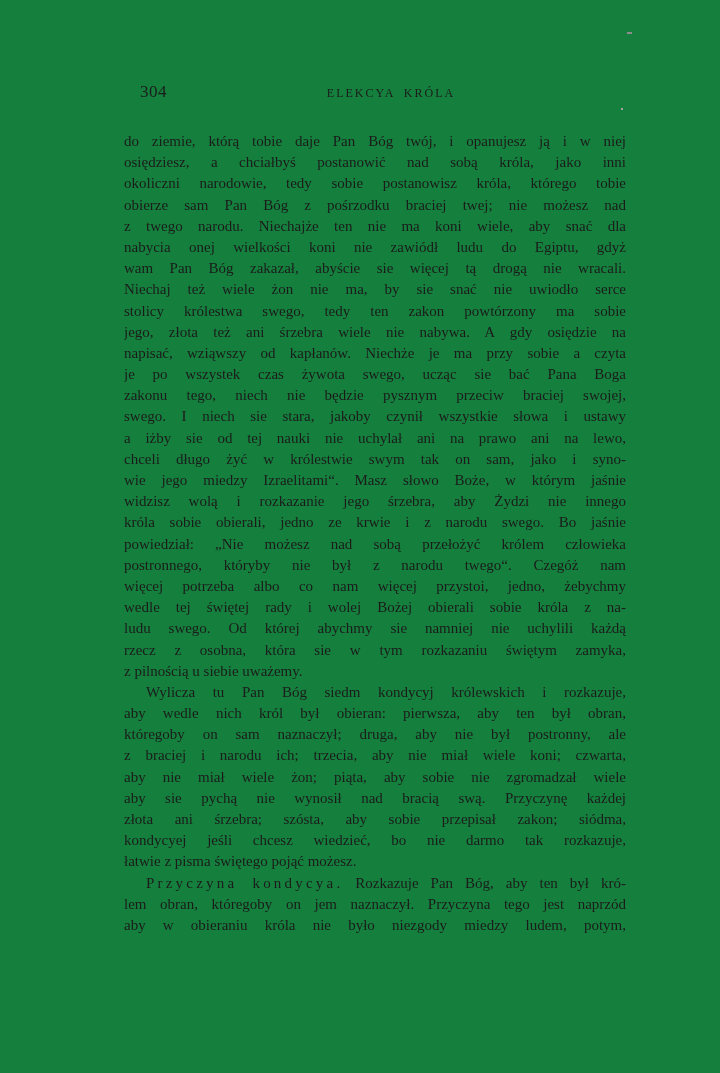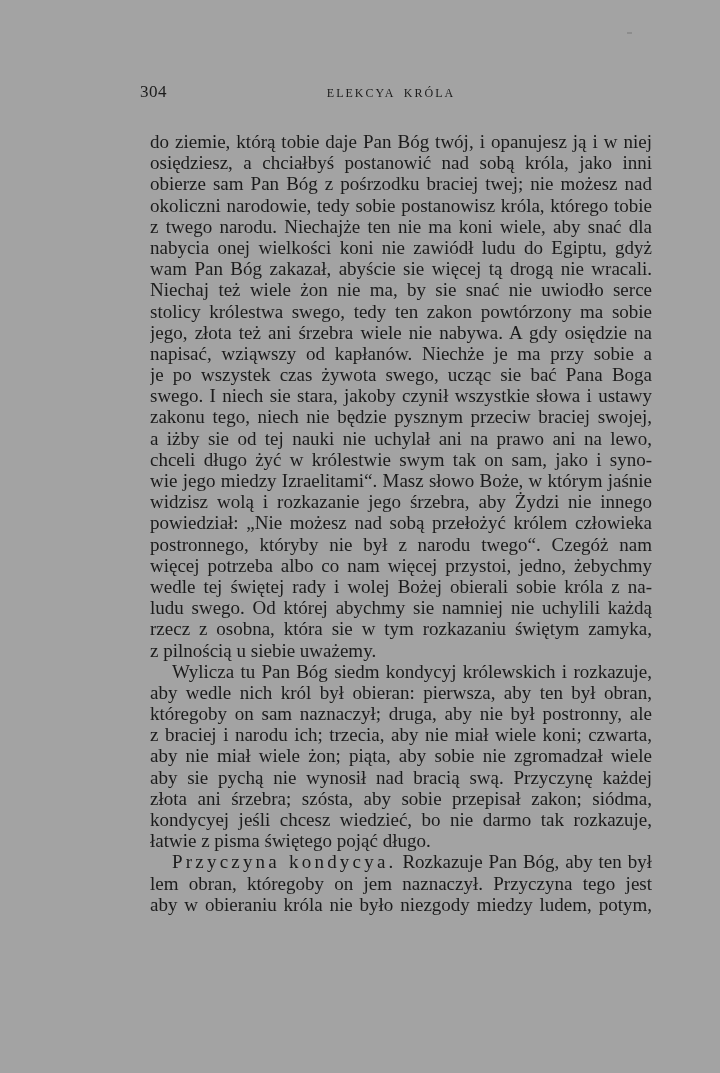--- a/index.html
+++ b/index.html
@@ -11,21 +11,21 @@
     height: 1073px;
     background: #fefefe;
     position: relative;
     font-family: "Liberation Serif", "DejaVu Serif", serif;
     color: #1b1b1b;
     overflow: hidden;
   }
   .page {
     position: absolute;
     inset: 0;
-    background: #a3a3a3;
+    background: #15803d;
   }
   .page-header {
     position: absolute;
     left: 140px;
     top: 82px;
     width: 502px;
     height: 20px;
   }
   .page-number {
     position: absolute;
@@ -39,24 +39,24 @@
     left: 0;
     top: 4px;
     width: 100%;
     text-align: center;
     font-size: 12px;
     letter-spacing: 2px;
     word-spacing: 4px;
   }
   .text-block {
     position: absolute;
-    left: 150px;
+    left: 124px;
     top: 131px;
     width: 502px;
-    font-size: 19px;
+    font-size: 15px;
     line-height: 21.2px;
   }
   .paragraph {
     margin: 0;
     padding: 0;
   }
   .line {
     text-align: justify;
     text-align-last: justify;
     -moz-text-align-last: justify;
@@ -103,55 +103,56 @@
   </div>
 
   <div class="artifact dash"></div>
   <div class="artifact speck"></div>
 
   <div class="text-block">
 
     <div class="paragraph">
         <div class="line">do ziemie, którą tobie daje Pan Bóg twój, i opanujesz ją i w niej</div>
         <div class="line">osiędziesz, a chciałbyś postanowić nad sobą króla, jako inni</div>
+        <div class="line">okoliczni narodowie, tedy sobie postanowisz króla, którego tobie</div>
         <div class="line">obierze sam Pan Bóg z pośrzodku braciej twej; nie możesz nad</div>
-        <div class="line">okoliczni narodowie, tedy sobie postanowisz króla, którego tobie</div>
         <div class="line">z twego narodu. Niechajże ten nie ma koni wiele, aby snać dla</div>
         <div class="line">nabycia onej wielkości koni nie zawiódł ludu do Egiptu, gdyż</div>
         <div class="line">wam Pan Bóg zakazał, abyście sie więcej tą drogą nie wracali.</div>
         <div class="line">Niechaj też wiele żon nie ma, by sie snać nie uwiodło serce</div>
         <div class="line">stolicy królestwa swego, tedy ten zakon powtórzony ma sobie</div>
         <div class="line">jego, złota też ani śrzebra wiele nie nabywa. A gdy osiędzie na</div>
         <div class="line">napisać, wziąwszy od kapłanów. Niechże je ma przy sobie a czyta</div>
         <div class="line">je po wszystek czas żywota swego, ucząc sie bać Pana Boga</div>
+        <div class="line">zakonu tego, niech nie będzie pysznym przeciw braciej swojej,</div>
         <div class="line">swego. I niech sie stara, jakoby czynił wszystkie słowa i ustawy</div>
-        <div class="line">zakonu tego, niech nie będzie pysznym przeciw braciej swojej,</div>
         <div class="line">a iżby sie od tej nauki nie uchylał ani na prawo ani na lewo,</div>
         <div class="line">chceli długo żyć w królestwie swym tak on sam, jako i syno-</div>
         <div class="line">wie jego miedzy Izraelitami“. Masz słowo Boże, w którym jaśnie</div>
         <div class="line">widzisz wolą i rozkazanie jego śrzebra, aby Żydzi nie innego</div>
+        <div class="line">króla sobie obierali, jedno ze krwie i z narodu swego. Bo jaśnie</div>
         <div class="line">powiedział: „Nie możesz nad sobą przełożyć królem człowieka</div>
         <div class="line">postronnego, któryby nie był z narodu twego“. Czegóż nam</div>
         <div class="line">więcej potrzeba albo co nam więcej przystoi, jedno, żebychmy</div>
         <div class="line">wedle tej świętej rady i wolej Bożej obierali sobie króla z na-</div>
         <div class="line">ludu swego. Od której abychmy sie namniej nie uchylili każdą</div>
         <div class="line">rzecz z osobna, która sie w tym rozkazaniu świętym zamyka,</div>
         <div class="line last">z pilnością u siebie uważemy.</div>
       </div>
 
     <div class="paragraph">
         <div class="line indent">Wylicza tu Pan Bóg siedm kondycyj królewskich i rozkazuje,</div>
         <div class="line">aby wedle nich król był obieran: pierwsza, aby ten był obran,</div>
         <div class="line">któregoby on sam naznaczył; druga, aby nie był postronny, ale</div>
         <div class="line">z braciej i narodu ich; trzecia, aby nie miał wiele koni; czwarta,</div>
         <div class="line">aby nie miał wiele żon; piąta, aby sobie nie zgromadzał wiele</div>
         <div class="line">aby sie pychą nie wynosił nad bracią swą. Przyczynę każdej</div>
         <div class="line">złota ani śrzebra; szósta, aby sobie przepisał zakon; siódma,</div>
         <div class="line">kondycyej jeśli chcesz wiedzieć, bo nie darmo tak rozkazuje,</div>
-        <div class="line last">łatwie z pisma świętego pojąć długo.</div>
+        <div class="line last">łatwie z pisma świętego pojąć możesz.</div>
       </div>
 
     <div class="paragraph">
       <div class="line indent">
         <span class="spaced">Przyczyna kondycya.</span><span> Rozkazuje Pan Bóg, aby ten był kró-</span>
       </div>
       <div>
           <div class="line">lem obran, któregoby on jem naznaczył. Przyczyna tego jest naprzód</div>
           <div class="line">aby w obieraniu króla nie było niezgody miedzy ludem, potym,</div>
         </div>

